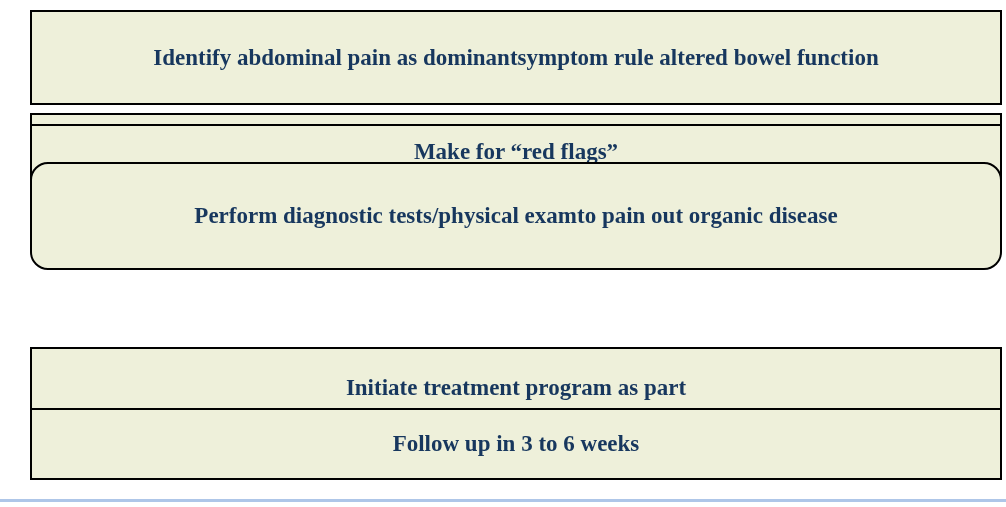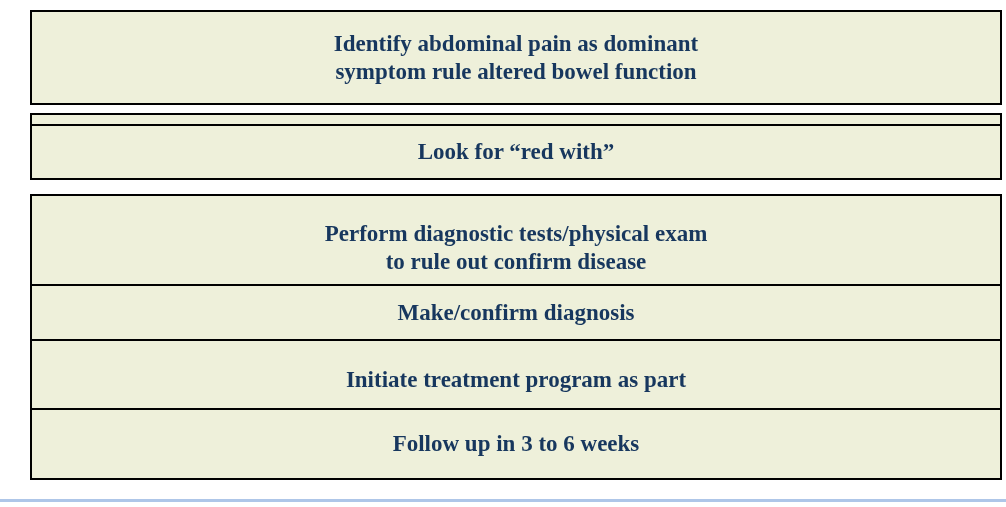--- a/index.html
+++ b/index.html
@@ -22,21 +22,21 @@
     width: 1006px;
     height: 507px;
   }
   .box {
     position: absolute;
     left: 30px;
     width: 972px;
     background: var(--box-fill);
     border: 2px solid var(--border-color);
     display: flex;
-    flex-direction: column;
+    flex-direction: row;
     justify-content: center;
     align-items: center;
     text-align: center;
   }
   .box .line {
     color: var(--text-color);
     font-weight: bold;
     font-size: 23px;
     line-height: 28px;
     white-space: nowrap;
@@ -44,23 +44,23 @@
   .spacer-box {
     position: absolute;
     left: 30px;
     width: 972px;
     background: var(--box-fill);
     border: 2px solid var(--border-color);
   }
   #step-1 { top: 10px;  height: 95px;  }
   #spacer { top: 113px; height: 13px;  }
   #step-2 { top: 124px; height: 56px;  }
-  #step-3 { top: 194px; height: 108px; }
+  #step-3 { top: 162px; height: 108px; border-radius: 18px; }
   #step-4 { top: 284px; height: 57px;  }
-  #step-5 { top: 339px; height: 82px;  }
+  #step-5 { top: 347px; height: 82px;  }
   #step-6 { top: 408px; height: 72px;  }
   .bottom-accent-line {
     position: absolute;
     left: 0;
     top: 499px;
     width: 1006px;
     height: 3px;
     background: var(--accent-line);
   }
 </style>
@@ -70,31 +70,28 @@
 <div class="stage">
 
   <div class="box" id="step-1">
     <span class="line">Identify abdominal pain as dominant</span>
     <span class="line">symptom rule altered bowel function</span>
   </div>
 
   <div class="spacer-box" id="spacer"></div>
 
   <div class="box" id="step-2">
-    <span class="line">Look for “red with”</span>
+    <span class="line">Make for “red flags”</span>
   </div>
 
   <div class="box" id="step-3">
     <span class="line">Perform diagnostic tests/physical exam</span>
-    <span class="line">to rule out confirm disease</span>
+    <span class="line">to pain out organic disease</span>
   </div>
 
-  <div class="box" id="step-4">
-    <span class="line">Make/confirm diagnosis</span>
-  </div>
 
   <div class="box" id="step-5">
     <span class="line">Initiate treatment program as part</span>
   </div>
 
   <div class="box" id="step-6">
     <span class="line">Follow up in 3 to 6 weeks</span>
   </div>
 
   <div class="bottom-accent-line"></div>

